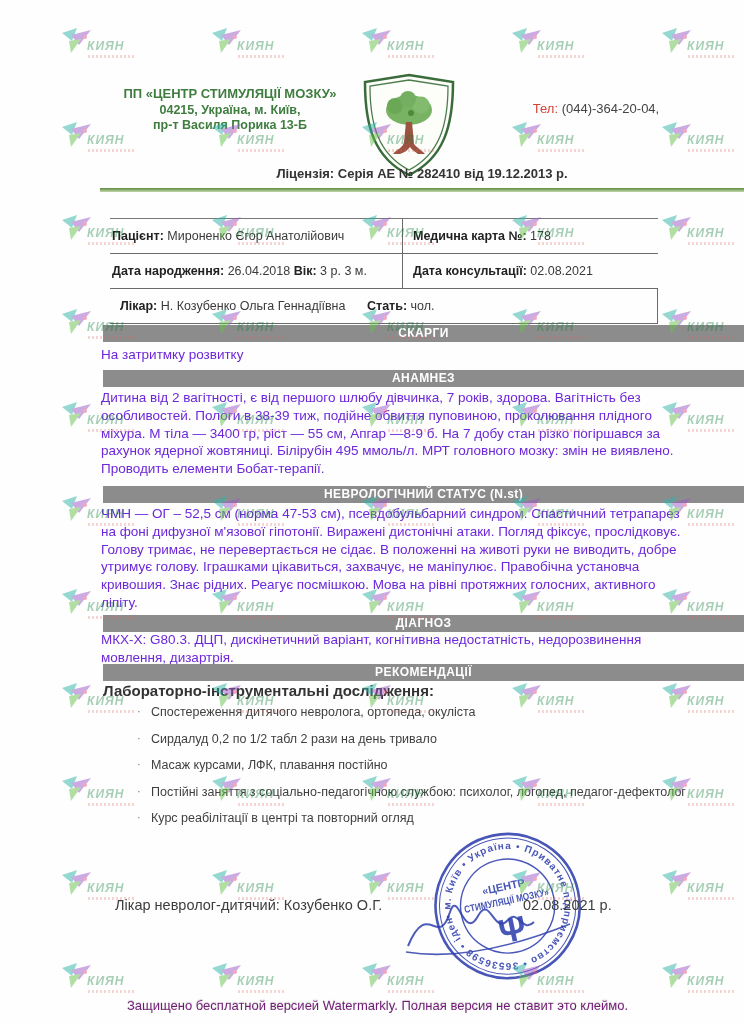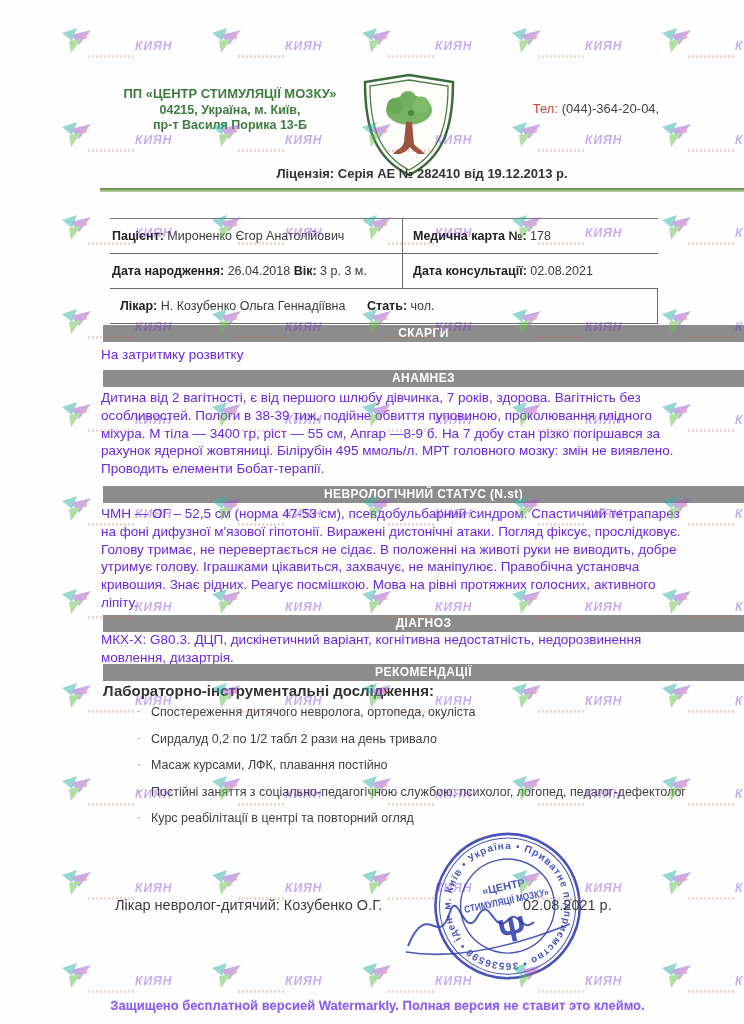--- a/index.html
+++ b/index.html
@@ -3,21 +3,21 @@
 <meta charset="utf-8">
 <style>
   html,body{margin:0;padding:0;background:#ffffff;}
   #page{position:relative;width:744px;height:1024px;background:#fefefe;overflow:hidden;
         font-family:"Liberation Sans", sans-serif;color:#3f3f3f;}
   
   #wm-layer{position:absolute;inset:0;z-index:5;pointer-events:none;opacity:.5;}
   .wm{position:absolute;width:86px;height:44px;}
   .wm svg{position:absolute;left:0;top:2px;}
   .wm-t{position:absolute;left:27px;top:15px;font-style:italic;font-weight:bold;
-        font-size:12px;color:#6d28d9;letter-spacing:1px;opacity:.75;margin-left:48px;}
+        font-size:12px;color:#15803d;letter-spacing:1px;opacity:.75;}
   .wm-u{position:absolute;left:28px;top:31px;width:46px;height:3px;opacity:.55;
         background:repeating-linear-gradient(90deg,#d66a60 0 2px,transparent 2px 4px);}
   
   .org{position:absolute;left:96px;top:86px;width:268px;text-align:center;z-index:2;}
   .org-name{font-weight:bold;font-size:13px;color:#3f7d3f;margin-bottom:2px;}
   .org-addr{font-weight:bold;font-size:12.5px;color:#3f7d3f;line-height:1.22;}
   .shield{position:absolute;left:362px;top:72px;z-index:2;}
   .contact{position:absolute;left:468px;top:100px;width:256px;text-align:center;z-index:2;
            font-weight:normal;font-size:13px;line-height:1.35;color:#444;}
   .lbl-red{color:#d2443a;}
@@ -41,21 +41,21 @@
   .bullets{position:absolute;left:137px;top:705px;width:560px;z-index:2;}
   .bullet{display:flex;margin-bottom:12.6px;font-size:12.5px;color:#3f3f3f;}
   .bullet .dot{width:14px;color:#777;font-size:11px;}
   
   .sig-line{position:absolute;left:115px;top:897px;z-index:2;font-size:14.5px;color:#3c3c3c;}
   .sig-date{position:absolute;left:523px;top:897px;z-index:3;font-size:14.5px;color:#3c3c3c;}
   .stamp{position:absolute;left:432px;top:830px;z-index:2;transform:rotate(-12deg);opacity:.88;}
   .signature{position:absolute;left:400px;top:884px;z-index:2;opacity:.85;}
   
   .footer-wm{position:absolute;left:0;right:0;top:998px;text-align:center;z-index:6;
-             font-weight:bold;font-size:13px;color:#8b5cf6;
+             font-weight:normal;font-size:13px;color:#701a75;
              text-shadow:0 1px 0 #fff,0 -1px 1px rgba(140,140,135,.45);padding-left:11px;}
 </style>
 </head>
 <body>
 
 <div id="page">
 
   <div class="org">
     <div class="org-name">ПП «ЦЕНТР СТИМУЛЯЦІЇ МОЗКУ»</div>
     <div class="org-addr">04215, Україна, м. Київ,</div>

